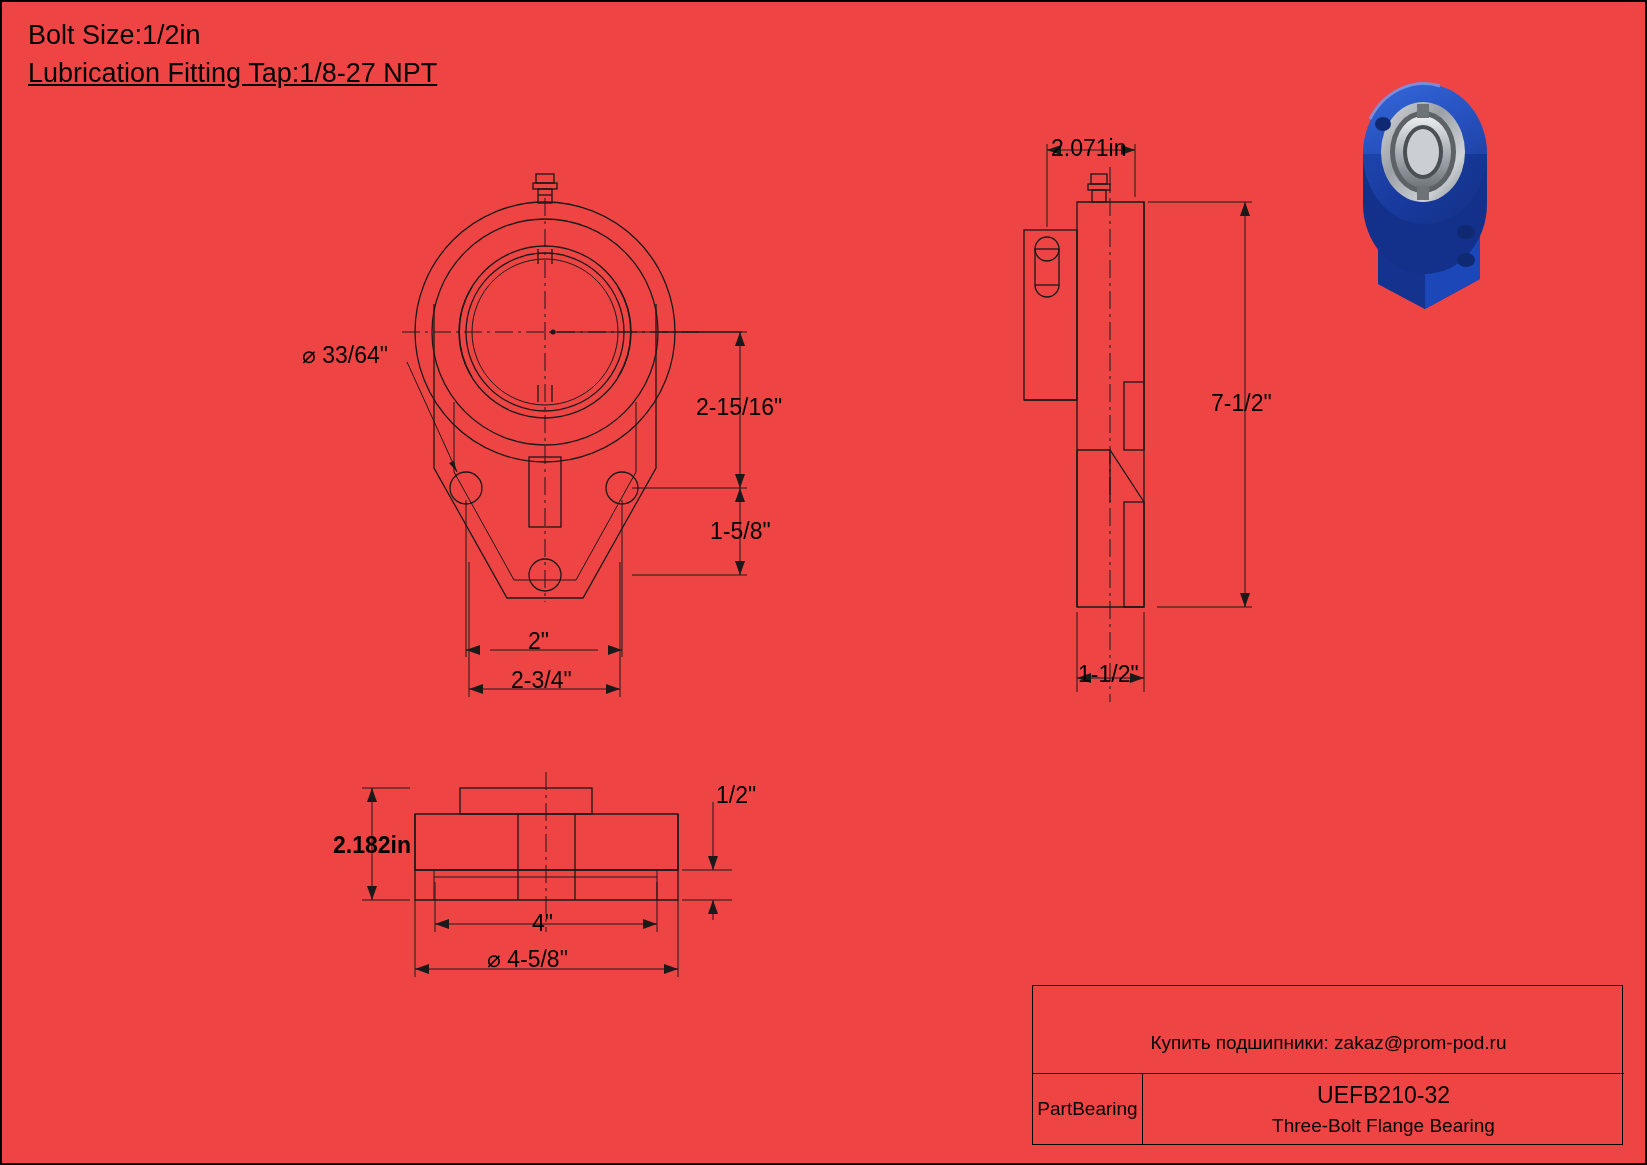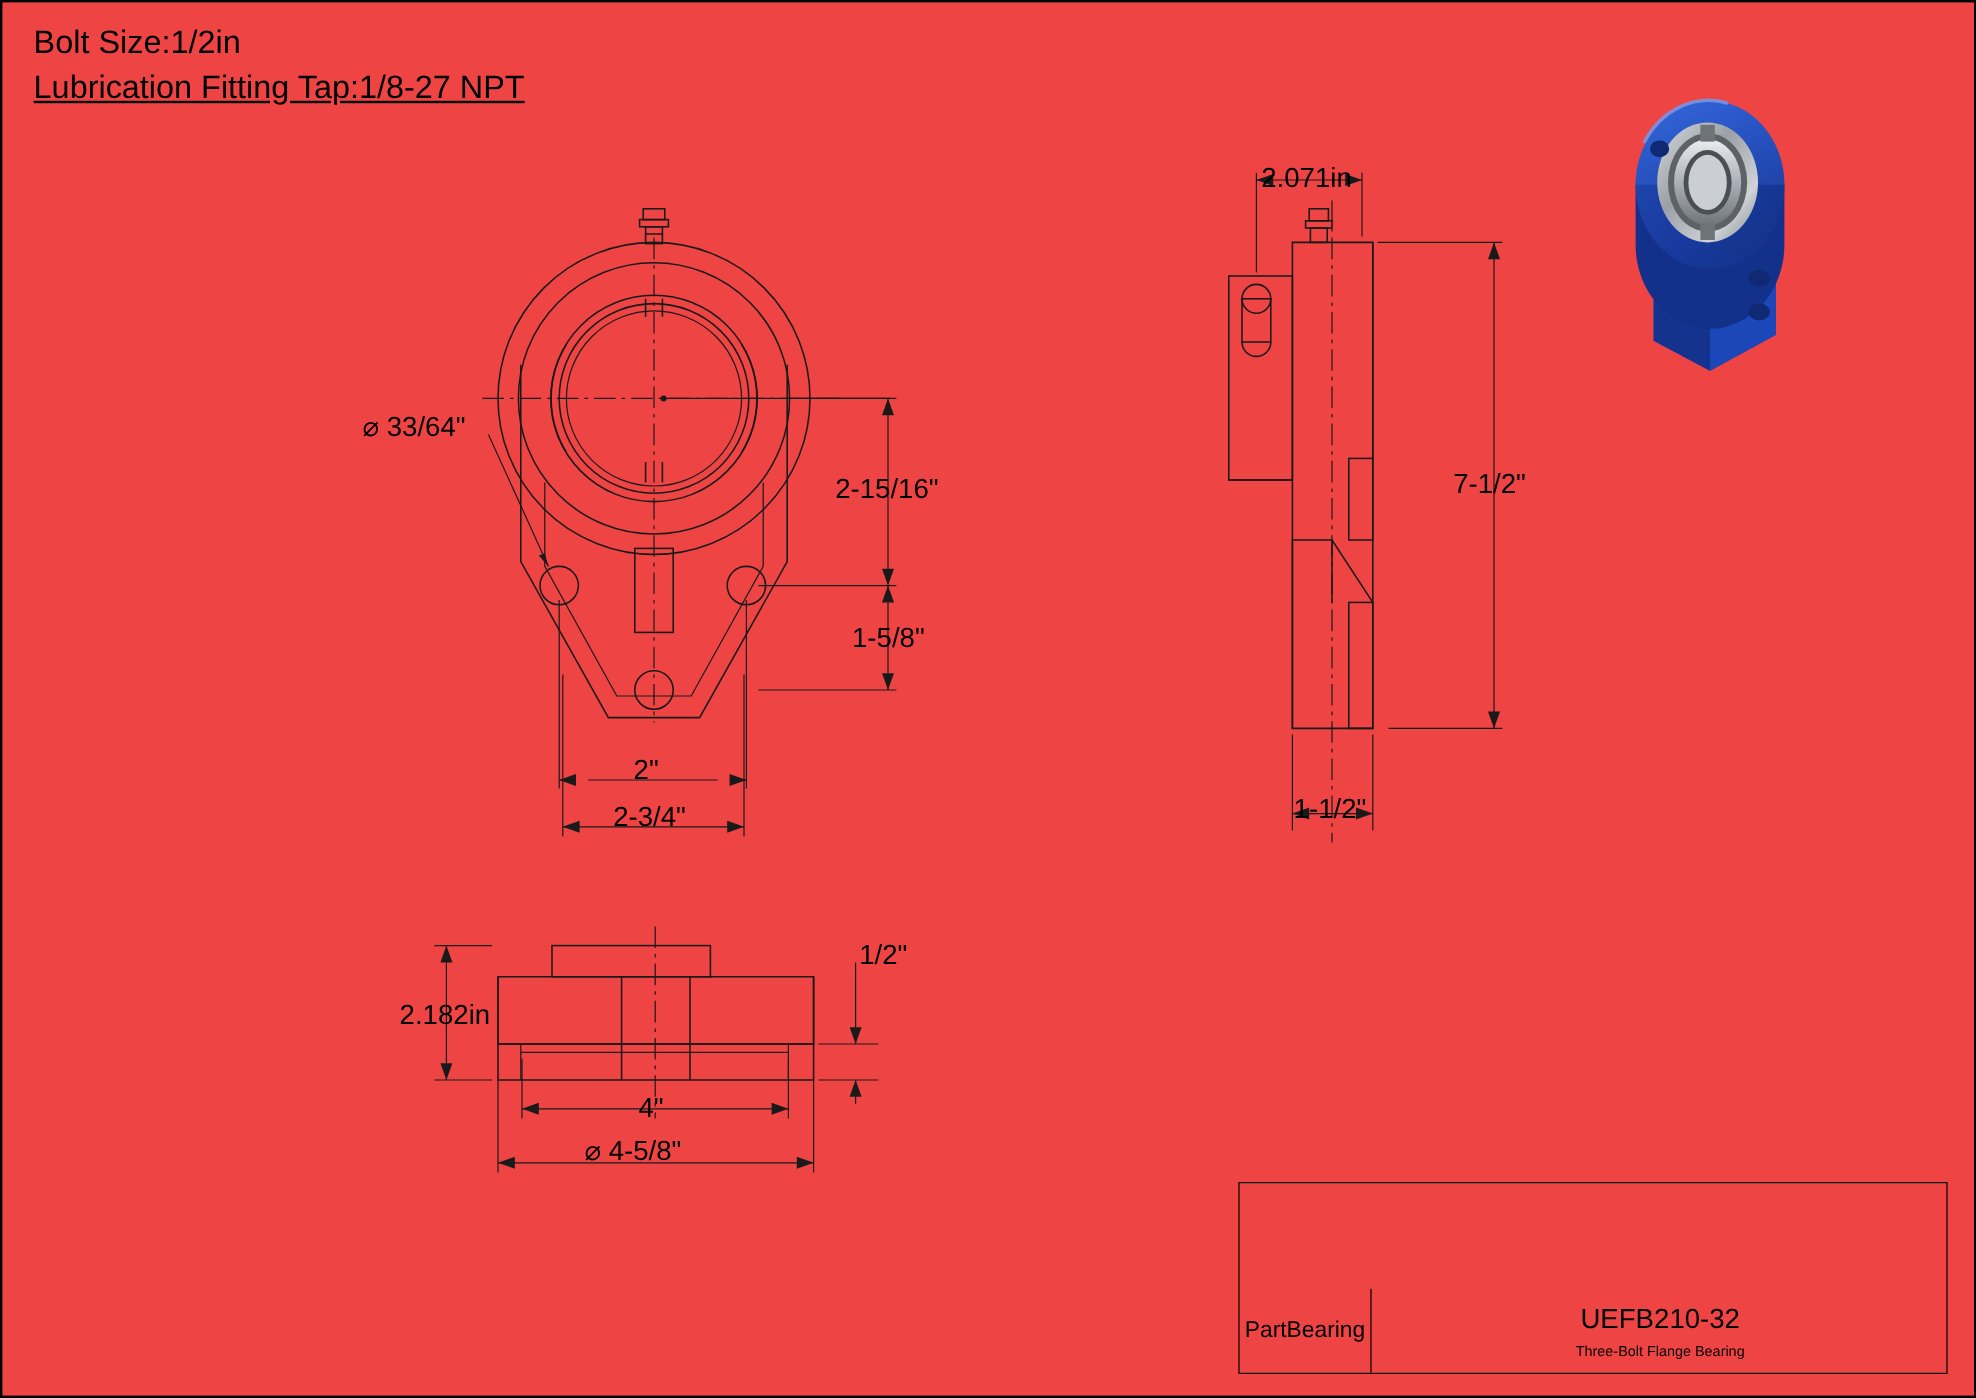--- a/index.html
+++ b/index.html
@@ -97,21 +97,21 @@
     top: 88px;
     width: 481px;
     height: 70px;
     box-sizing: border-box;
     display: flex;
     flex-direction: column;
     align-items: center;
     justify-content: center;
   }
   #tb-part { font-size: 23px; color: #000; }
-  #tb-desc { font-size: 12px; color: #000; margin-top: 6px; }
+  #tb-desc { font-size: 19px; color: #000; margin-top: 6px; }
 
   
   #render3d {
     position: absolute;
     left: 1318px;
     top: 62px;
     width: 230px;
     height: 260px;
   }
 </style>
@@ -313,21 +313,21 @@
   <div class="dim" style="left:300px; top:340px;">⌀ 33/64"</div>
   <div class="dim" style="left:694px; top:392px;">2-15/16"</div>
   <div class="dim" style="left:708px; top:516px;">1-5/8"</div>
   <div class="dim" style="left:526px; top:626px;">2"</div>
   <div class="dim" style="left:509px; top:665px;">2-3/4"</div>
 
   <div class="dim" style="left:1049px; top:133px;">2.071in</div>
   <div class="dim" style="left:1209px; top:388px;">7-1/2"</div>
   <div class="dim" style="left:1076px; top:659px;">1-1/2"</div>
 
-  <div class="dim" style="left:331px; top:830px;">2.182in</div>
+  <div class="dim" style="left:331px; top:830px;font-weight:bold;">2.182in</div>
   <div class="dim" style="left:714px; top:780px;">1/2"</div>
   <div class="dim" style="left:530px; top:908px;">4"</div>
   <div class="dim" style="left:485px; top:944px;">⌀ 4-5/8"</div>
 
   <svg id="render3d" viewBox="0 0 230 260">
     <defs>
       <linearGradient id="blueGrad" x1="0" y1="0" x2="1" y2="1">
         <stop offset="0%" stop-color="#2f63d8"></stop>
         <stop offset="55%" stop-color="#1d42b0"></stop>
         <stop offset="100%" stop-color="#13307f"></stop>
@@ -367,20 +367,23 @@
     <rect x="97" y="122" width="12" height="14" fill="#6e7378"></rect>
 
     <ellipse cx="146" cy="168" rx="9" ry="7" fill="#0f2a72"></ellipse>
     <ellipse cx="146" cy="196" rx="9" ry="7" fill="#0f2a72"></ellipse>
     <ellipse cx="63" cy="60" rx="8" ry="7" fill="#0f2a72"></ellipse>
 
     <path d="M 50 55 A 62 70 0 0 1 120 22" stroke="#6f9bf5" stroke-width="3" fill="none" opacity="0.8"></path>
   </svg>
 
   <div id="titleblock">
+    <div id="tb-email-row">
+      <div id="tb-email">Купить подшипники: zakaz@prom-pod.ru</div>
+    </div>
     <div id="tb-left">
       <span>Part</span>
       <span>Bearing</span>
     </div>
     <div id="tb-right">
       <div id="tb-part">UEFB210-32</div>
       <div id="tb-desc">Three-Bolt Flange Bearing</div>
     </div>
   </div>
 

